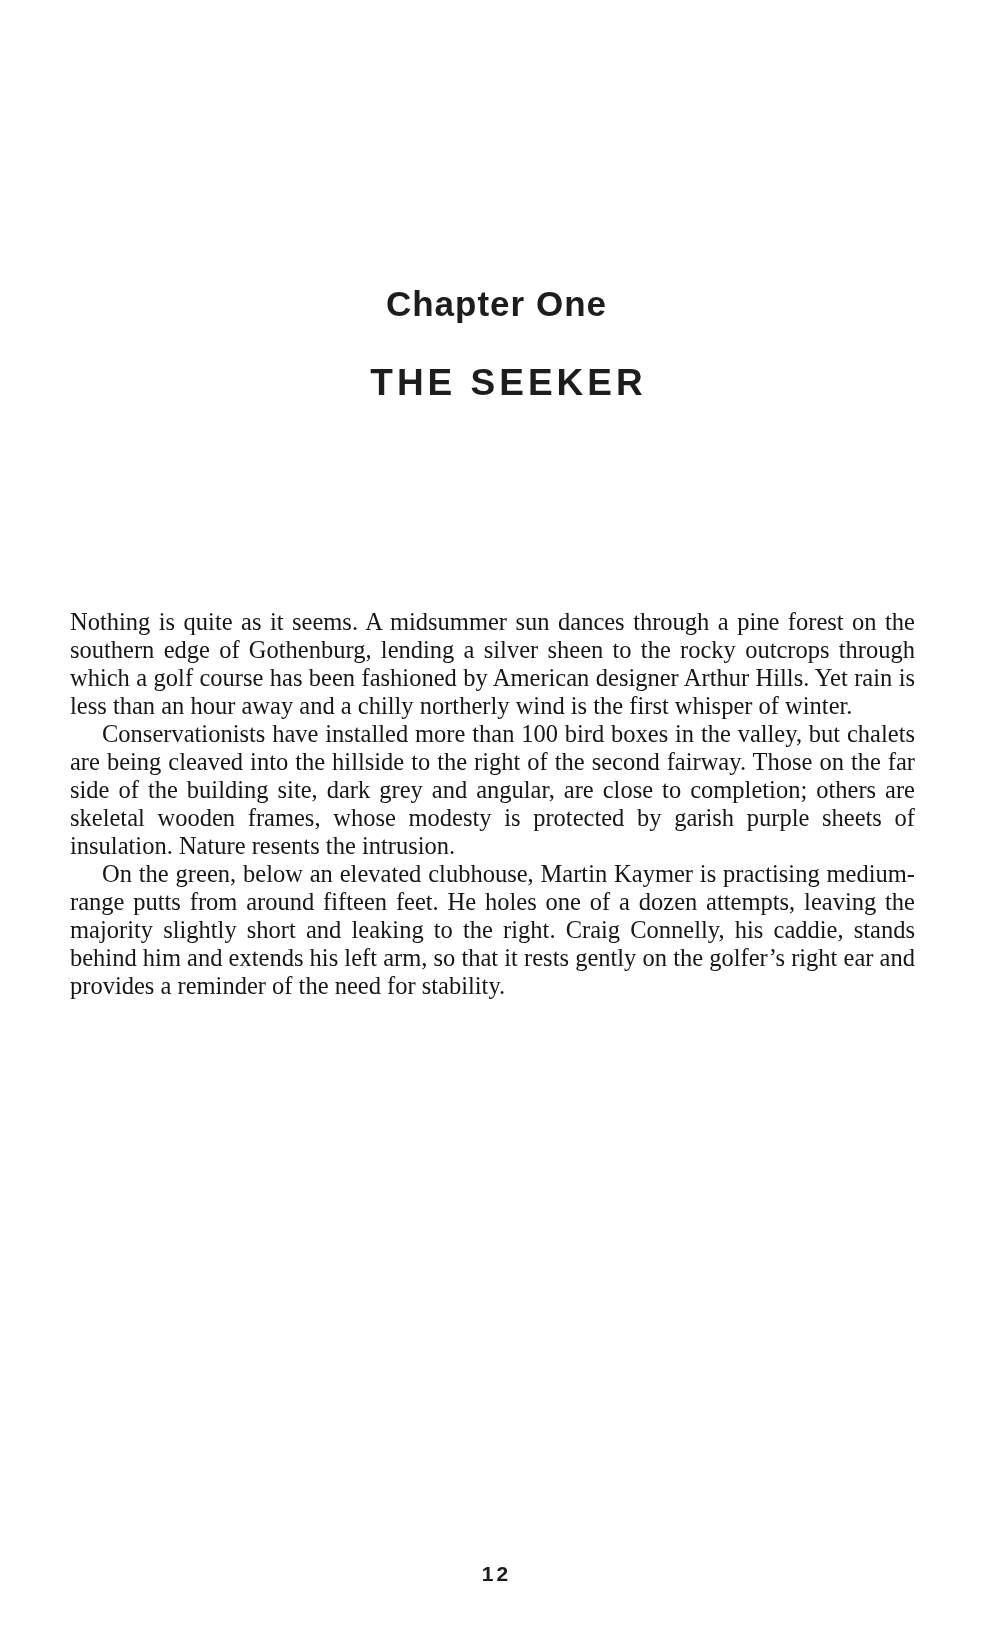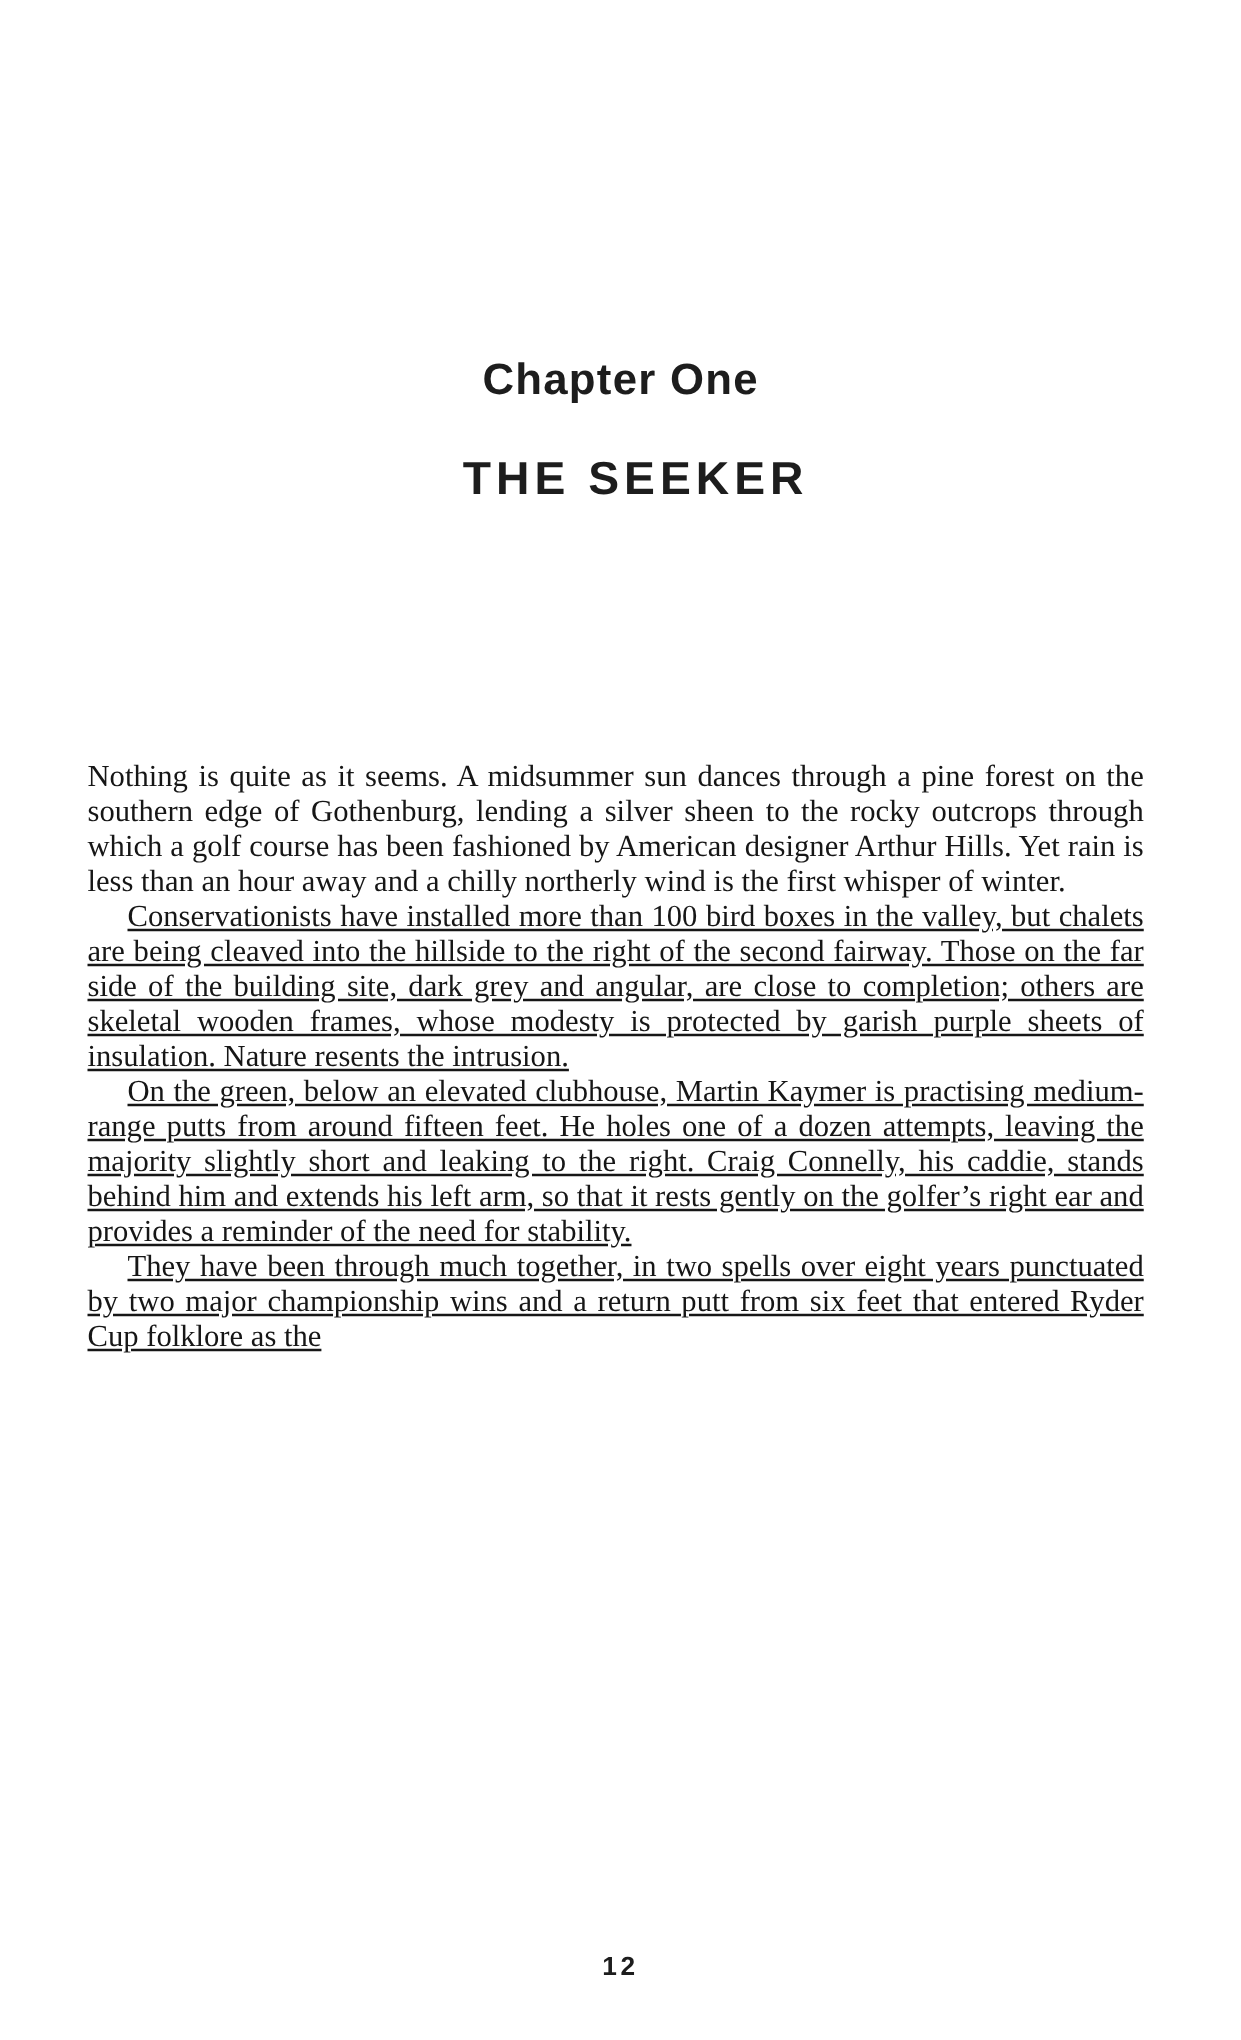--- a/index.html
+++ b/index.html
@@ -50,21 +50,20 @@
     line-height: 28px;
     text-align: justify;
     color: #161616;
   }
   .body-text p {
     margin: 0;
     padding: 0;
   }
   .body-text p + p {
     text-indent: 32px;
-    text-decoration: underline;
   }
   .page-number {
     position: absolute;
     bottom: 46px;
     left: 0;
     width: 100%;
     text-align: center;
     font-family: "Liberation Sans", sans-serif;
     font-weight: 700;
     font-size: 21px;
@@ -78,18 +77,17 @@
 <div class="page">
 
   <div class="chapter-label">Chapter One</div>
 
   <div class="chapter-title">THE SEEKER</div>
 
   <div class="body-text">
       <p>Nothing is quite as it seems. A midsummer sun dances through a pine forest on the southern edge of Gothenburg, lending a silver sheen to the rocky outcrops through which a golf course has been fashioned by American designer Arthur Hills. Yet rain is less than an hour away and a chilly northerly wind is the first whisper of winter.</p>
       <p>Conservationists have installed more than 100 bird boxes in the valley, but chalets are being cleaved into the hillside to the right of the second fairway. Those on the far side of the building site, dark grey and angular, are close to completion; others are skeletal wooden frames, whose modesty is protected by garish purple sheets of insulation. Nature resents the intrusion.</p>
       <p>On the green, below an elevated clubhouse, Martin Kaymer is practising medium-range putts from around fifteen feet. He holes one of a dozen attempts, leaving the majority slightly short and leaking to the right. Craig Connelly, his caddie, stands behind him and extends his left arm, so that it rests gently on the golfer’s right ear and provides a reminder of the need for stability.</p>
-      <p>They have been through much together, in two spells over eight years punctuated by two major championship wins and a return putt from six feet that entered Ryder Cup folklore as the</p>
     </div>
 
   <div class="page-number">12</div>
 
 </div>
 
 </body></html>

